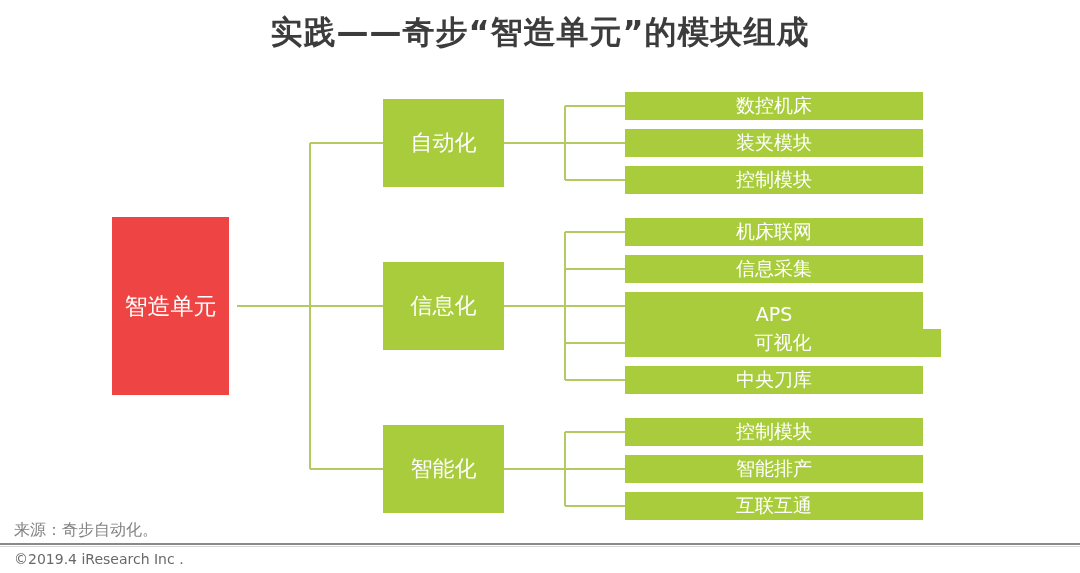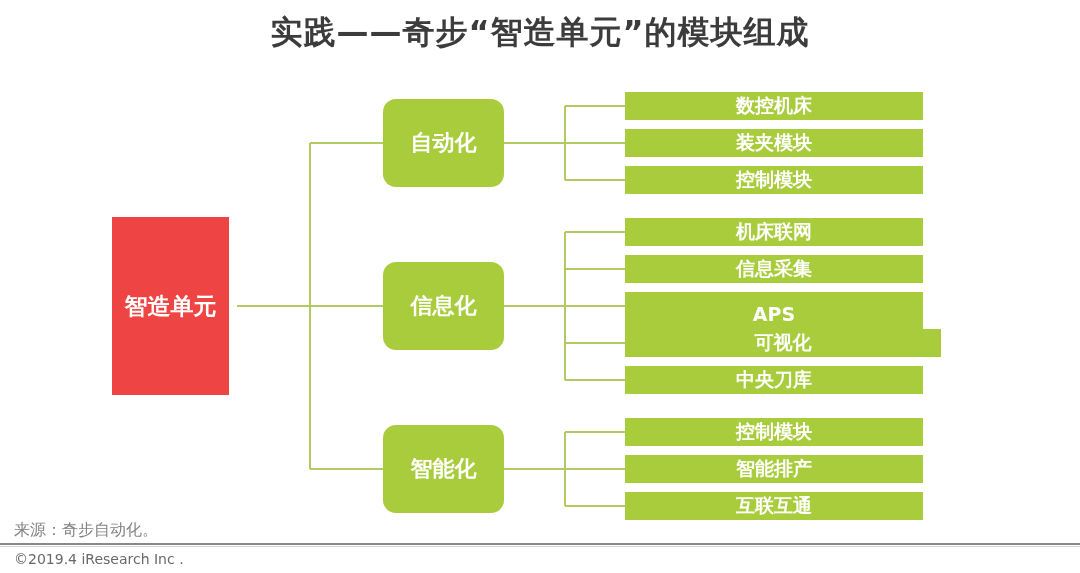--- a/index.html
+++ b/index.html
@@ -9,24 +9,24 @@
     position:relative; width:1080px; height:573px;
     background:#ffffff; overflow:hidden;
   }
   .title {
     position:absolute; top:11px; left:0; width:100%;
     text-align:center; font-size:32px; font-weight:bold;
     color:#3c3c3c; letter-spacing:1px;
   }
   .node {
     position:absolute; display:flex; align-items:center; justify-content:center;
-    color:#ffffff; font-weight:bold; text-align:center;
+    color:#ffffff; font-weight:normal; text-align:center;
   }
   .node.root { font-size:23px; }
-  .node.mid  { font-size:22px;border-radius:13px; }
+  .node.mid  { font-size:22px; }
   .node.leaf { font-size:19px; }
   .connector { position:absolute; }
   .source-note {
     position:absolute; left:14px; top:520px;
     font-size:16px; color:#828282;
   }
   .divider {
     position:absolute; left:0; top:543px; width:1080px; height:4px;
     border-top:2px solid #8a8a8a; border-bottom:1px solid #d6d6d6;
   }

